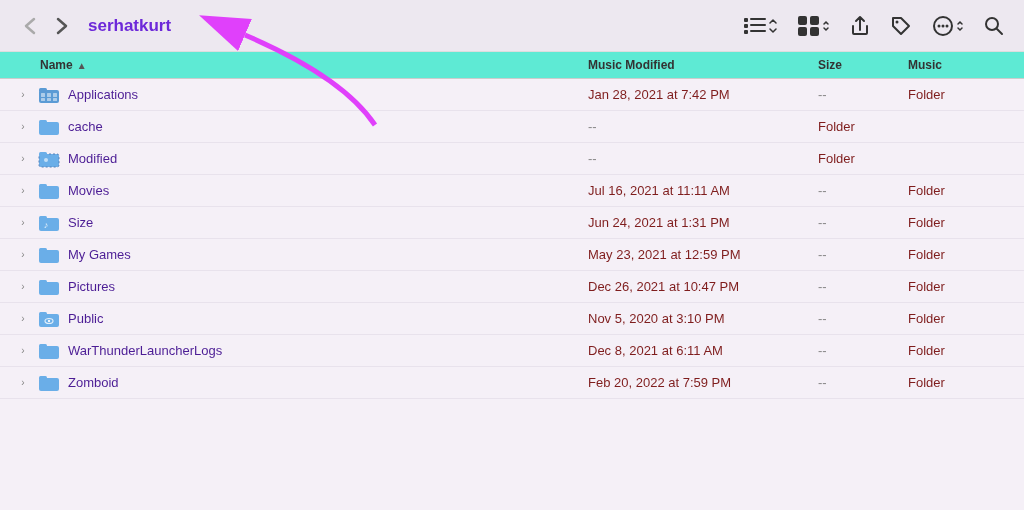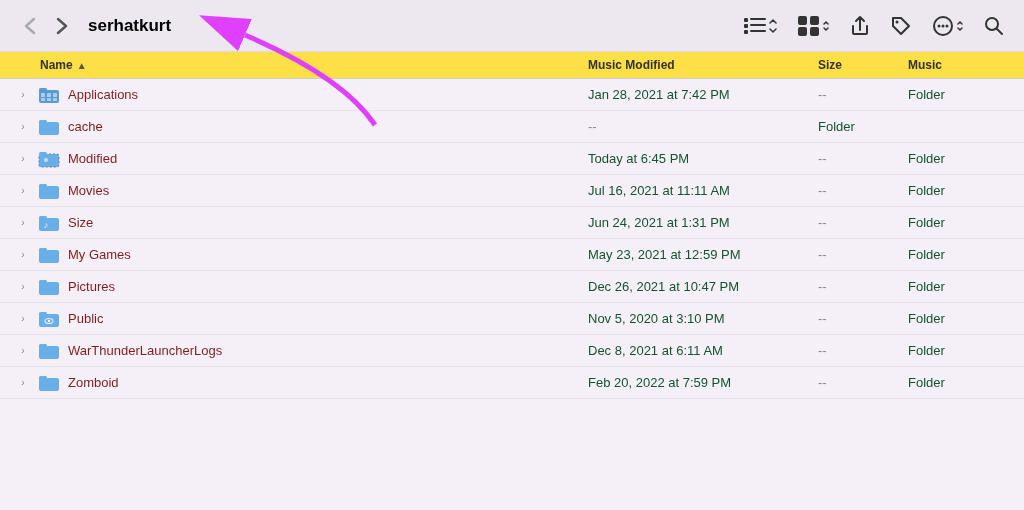--- a/index.html
+++ b/index.html
@@ -40,21 +40,21 @@
       display: flex;
       align-items: center;
       justify-content: center;
       font-size: 16px;
       color: #888;
     }
 
     .toolbar-title {
       font-size: 17px;
       font-weight: 700;
-      color: #000000;
+      color: #6d28d9;
       margin-left: 4px;
       flex: 1;
     }
 
     .toolbar-actions {
       display: flex;
       align-items: center;
       gap: 12px;
     }
 
@@ -75,21 +75,21 @@
       display: flex;
       align-items: center;
       gap: 2px;
     }
 
     .table-header {
       display: grid;
       grid-template-columns: 1fr 230px 90px 100px;
       padding: 6px 16px 6px 40px;
       border-bottom: 1px solid #ccc;
-      background: #fde047;
+      background: #5eead4;
     }
 
     .table-header-cell {
       font-size: 12px;
       font-weight: 600;
       color: #333;
     }
 
     .table-header-cell.name-col {
       display: flex;
@@ -137,26 +137,26 @@
       width: 22px;
       height: 18px;
       display: flex;
       align-items: center;
       justify-content: center;
       font-size: 18px;
     }
 
     .file-name-text {
       font-size: 13px;
-      color: #7f1d1d;
+      color: #4c1d95;
     }
 
     .date-cell, .size-cell, .kind-cell {
       font-size: 13px;
-      color: #14532d;
+      color: #7f1d1d;
     }
 
     .size-cell { color: #888; }
 
     
     svg.annotation-arrow {
       position: absolute;
       top: 10px;
       left: 140px;
       pointer-events: none;
@@ -304,21 +304,20 @@
         <button class="chevron-btn">›</button>
         <span class="folder-icon">
           <svg width="22" height="18" viewBox="0 0 22 18" fill="none">
         <rect x="1" y="4" width="20" height="13" rx="2" fill="#6aaee8" stroke="#5580b8" stroke-width="1" stroke-dasharray="2,2"></rect>
         <rect x="1" y="2" width="8" height="4" rx="1.5" fill="#6aaee8"></rect>
         <circle cx="8" cy="10" r="2" fill="rgba(255,255,255,0.6)"></circle>
       </svg>
         </span>
         <span class="file-name-text">Modified</span>
       </div>
-      <div class="date-cell">Today at 6:45 PM</div>
       <div class="size-cell">--</div>
       <div class="kind-cell">Folder</div>
     </div>
     <div class="file-row">
       <div class="file-name-cell">
         <button class="chevron-btn">›</button>
         <span class="folder-icon">
           <svg width="22" height="18" viewBox="0 0 22 18" fill="none">
         <rect x="1" y="4" width="20" height="13" rx="2" fill="#6aaee8"></rect>
         <rect x="1" y="2" width="8" height="4" rx="1.5" fill="#6aaee8"></rect>

